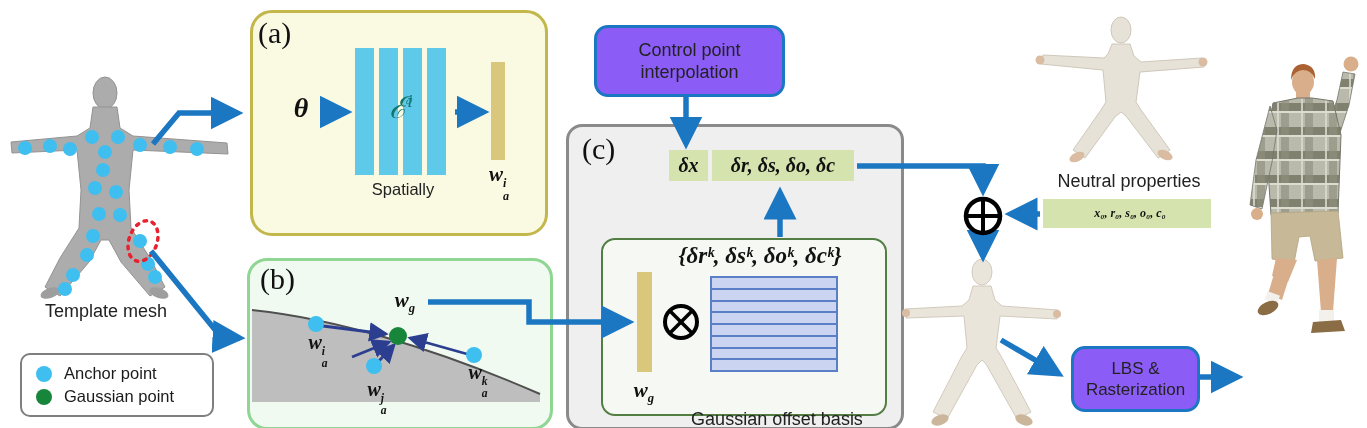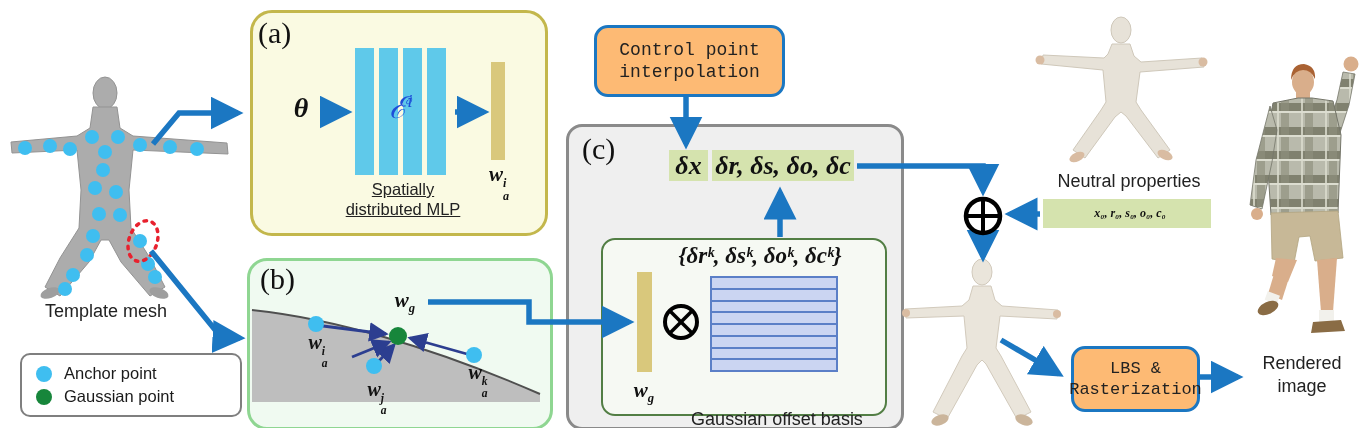--- a/index.html
+++ b/index.html
@@ -5,35 +5,35 @@
   html,body{margin:0;padding:0;background:#ffffff;}
   #canvas{position:relative;width:1367px;height:428px;background:#ffffff;overflow:hidden;
           font-family:"Liberation Sans",sans-serif;color:#1a1a1a;}
   .abs{position:absolute;}
   .ctr{text-align:center;}
   
   .box-a{left:250px;top:10px;width:292px;height:220px;background:#FAFAE2;border:3px solid #C3B74C;border-radius:22px;}
   .box-b{left:247px;top:258px;width:300px;height:166px;background:#F0FAF1;border:3px solid #8FD692;border-radius:20px;}
   .box-c{left:566px;top:124px;width:332px;height:300px;background:#EFEFEF;border:3px solid #8A8A8A;border-radius:16px;}
   .box-inner{left:601px;top:238px;width:282px;height:174px;background:#F6F9F3;border:2.5px solid #527E44;border-radius:14px;}
-  .box-blue{background:#fdba74;border:3.5px solid #1B77C2;border-radius:14px;display:flex;flex-direction:column;align-items:center;justify-content:center;line-height:1.25;font-size:18px;color:#222;font-family:Liberation Mono, monospace;}
-  .legend-box{left:20px;top:353px;width:222px;height:64px;background:#ffffff;border:2.5px solid #7F7F7F;border-radius:10px;
+  .box-blue{background:#8b5cf6;border:3.5px solid #1B77C2;border-radius:14px;display:flex;flex-direction:column;align-items:center;justify-content:center;line-height:1.25;font-size:18px;color:#222;}
+  .legend-box{left:20px;top:353px;width:194px;height:64px;background:#ffffff;border:2.5px solid #7F7F7F;border-radius:10px;
               display:flex;flex-direction:column;justify-content:center;gap:4px;padding-left:14px;box-sizing:border-box;}
   .legend-row{display:flex;align-items:center;gap:12px;font-size:16.5px;}
   .dot{width:16px;height:16px;border-radius:50%;display:inline-block;flex:0 0 16px;}
   .dot-anchor{background:#3FBEF0;}
   .dot-gauss{background:#17863B;}
   
   .tag{font-family:"Liberation Serif",serif;font-size:30px;color:#111;}
   
   .tok{font-family:"Liberation Serif","DejaVu Serif",serif;font-style:italic;font-weight:bold;color:#111;}
   .tok .ss{display:inline-flex;flex-direction:column;align-items:flex-start;font-size:0.58em;line-height:1.02;vertical-align:-0.5em;}
   .tok sub{font-size:0.6em;}
   .mchip{background:#D5E3AE;display:flex;align-items:center;justify-content:center;
-         font-family:"Liberation Serif","DejaVu Serif",serif;font-style:italic;font-weight:bold;font-size:26px;color:#111;}
+         font-family:"Liberation Serif","DejaVu Serif",serif;font-style:italic;font-weight:bold;font-size:20px;color:#111;}
   .basis-set{font-family:"Liberation Serif","DejaVu Serif","DejaVu Sans",serif;font-style:italic;font-weight:bold;font-size:23px;color:#111;}
   
   .nbar{background:#5FC9EA;}
   .tbar{background:#D9C87C;}
   
   .matrix{left:710px;top:276px;width:128px;height:96px;border:2px solid #5B7FC7;background:#CBD5F2;display:flex;flex-direction:column;box-sizing:border-box;}
   .matrix .row{flex:1;border-bottom:2px solid #5B7FC7;}
   .matrix .row:last-child{border-bottom:none;}
   .small-label{font-size:16.5px;line-height:1.22;color:#222;}
   .mid-label{font-size:18px;line-height:1.25;color:#222;}
@@ -50,33 +50,32 @@
   <div class="abs box-c"></div>
   <div class="abs box-inner"></div>
 
   <div class="abs tag txt" style="left:258px;top:16px;">(a)</div>
   <div class="abs tok txt ctr" style="left:283px;top:92px;width:36px;font-size:28px;">θ</div>
 
   <div class="abs nbar" style="left:355px;top:48px;width:19px;height:127px;"></div>
   <div class="abs nbar" style="left:379px;top:48px;width:19px;height:127px;"></div>
   <div class="abs nbar" style="left:403px;top:48px;width:19px;height:127px;"></div>
   <div class="abs nbar" style="left:427px;top:48px;width:19px;height:127px;"></div>
-  <div class="abs txt ctr" style="left:368px;top:86px;width:66px;font-family:'DejaVu Serif',serif;font-style:italic;font-size:30px;color:#1d4ed8;">
+  <div class="abs txt ctr" style="left:368px;top:86px;width:66px;font-family:'DejaVu Serif',serif;font-style:italic;font-size:30px;color:#0f766e;">
     <span>ℰ</span><sup style="font-size:0.55em;">i</sup>
   </div>
   <div class="abs tbar" style="left:491px;top:62px;width:14px;height:98px;"></div>
   <div class="abs txt ctr tok" style="left:478px;top:162px;width:42px;font-size:21px;">
     <span>w</span><span class="ss">
         <span>i</span>
         <span>a</span>
       </span>
   </div>
-  <div class="abs small-label txt ctr" style="left:328px;top:179px;width:150px;text-decoration:underline;">
+  <div class="abs small-label txt ctr" style="left:328px;top:179px;width:150px;">
     <div>Spatially</div>
-    <div>distributed MLP</div>
   </div>
 
   <div class="abs tag txt" style="left:260px;top:262px;">(b)</div>
   <div class="abs txt ctr tok" style="left:383px;top:288px;width:44px;font-size:21px;z-index:7;">
     <span>w</span><sub>g</sub>
   </div>
   <div class="abs txt ctr tok" style="left:296px;top:331px;width:44px;font-size:20px;z-index:7;">
     <span>w</span><span class="ss">
         <span>i</span>
         <span>a</span>
@@ -119,24 +118,20 @@
     <div>Control point</div>
     <div>interpolation</div>
   </div>
 
   <div class="abs mid-label txt ctr" style="left:1040px;top:170px;width:178px;">Neutral properties</div>
   <div class="abs mchip" style="left:1043px;top:199px;width:162px;height:29px;font-size:12px;padding-left:6px;">x₀, r₀, s₀, o₀, c₀</div>
 
   <div class="abs box-blue" style="left:1071px;top:346px;width:123px;height:60px;font-size:17px;">
     <div>LBS &amp;</div>
     <div>Rasterization</div>
-  </div>
-  <div class="abs mid-label txt ctr" style="left:1252px;top:352px;width:100px;">
-    <div>Rendered</div>
-    <div>image</div>
   </div>
 
   <div class="abs mid-label txt ctr" style="left:22px;top:300px;width:168px;">Template mesh</div>
   <div class="abs legend-box">
     <div class="legend-row">
       <span class="dot dot-anchor"></span>
       <span>Anchor point</span>
     </div>
     <div class="legend-row">
       <span class="dot dot-gauss"></span>

